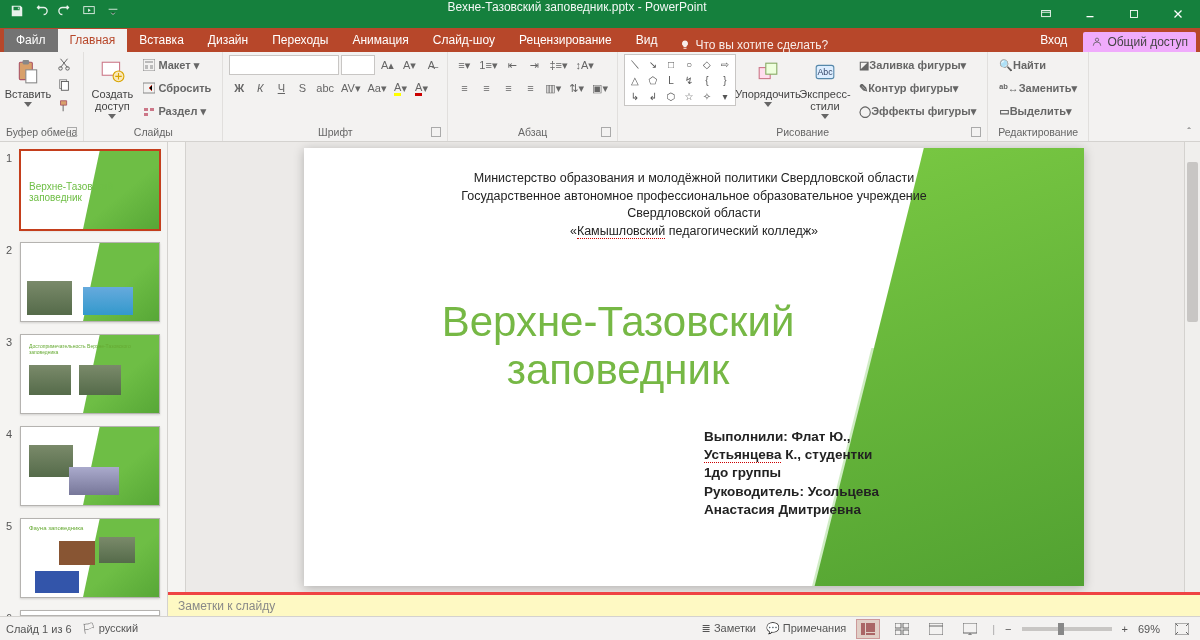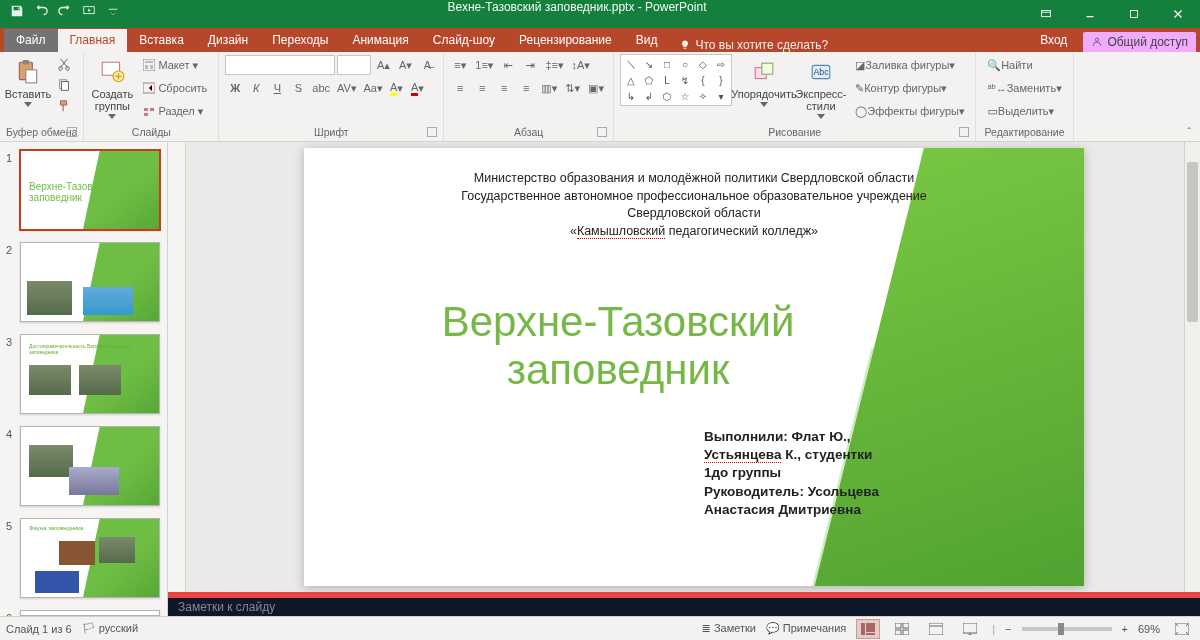--- a/index.html
+++ b/index.html
@@ -27,21 +27,21 @@
 .ribbon { height: 90px; background: #f3f2f1; border-bottom: 1px solid #d4d2cf; display: flex; font-size: 11px; position: relative; }
 .ribbon .group { border-right: 1px solid #e1dfdd; padding: 2px 6px 2px 6px; display: flex; flex-direction: column; }
 .ribbon .group .body { flex: 1; display: flex; align-items: flex-start; gap: 4px; }
 .ribbon .group .label { text-align: center; color: #666; font-size: 10.5px; padding: 2px 0 1px; position: relative; }
 .ribbon .group .label .dl { position: absolute; right: 0; bottom: 2px; width: 10px; height: 10px; border: 1px solid #aaa; }
 .ribbon .bigbtn { width: 44px; display: flex; flex-direction: column; align-items: center; justify-content: center; gap: 2px; text-align: center; padding-top: 4px; }
 .ribbon .bigbtn .ico { width: 30px; height: 28px; display: flex; align-items: center; justify-content: center; }
 .ribbon .stack { display: flex; flex-direction: column; gap: 1px; justify-content: center; }
 .ribbon .row { display: flex; align-items: center; gap: 2px; height: 22px; }
 .ribbon .sbtn { min-width: 20px; height: 20px; display: flex; align-items: center; justify-content: center; border: 1px solid transparent; padding: 0 2px; color: #666; font-size: 11px; }
-.ribbon .sbtn.txt { padding: 0 4px; }
+.ribbon .sbtn.txt { padding: 0 4px; font-weight: bold; }
 .ribbon select, .ribbon .combo { height: 20px; border: 1px solid #c8c6c4; background: #fff; font-size: 11px; padding: 0 2px; }
 .ribbon .shapes { display: grid; grid-template-columns: repeat(6, 16px); grid-auto-rows: 14px; gap: 2px; border: 1px solid #c8c6c4; padding: 2px; background: #fff; }
 .ribbon .shapes .sh { display: flex; align-items: center; justify-content: center; color: #555; font-size: 10px; }
 .ribbon .collapse { position: absolute; right: 4px; bottom: 2px; width: 14px; height: 14px; color: #666; display:flex; align-items:center; justify-content:center;}
 
 
 .workspace { display: flex; height: 474px; background: #eceae8; }
 .thumbs { width: 168px; background: #f5f4f2; border-right: 1px solid #d4d2cf; overflow-y: auto; padding: 8px 4px 8px 6px; }
 .thumb-row { display: flex; gap: 4px; margin-bottom: 12px; }
 .thumb-row .num { width: 10px; font-size: 11px; color: #555; padding-top: 2px; }
@@ -62,21 +62,21 @@
 .slide .sdeco2 { position: absolute; right: 70px; top: -30px; width: 120px; height: 560px; background: rgba(200,235,175,.7); transform: skewX(-14deg); }
 .slide .sdeco3 { position: absolute; right: 180px; top: 200px; width: 70px; height: 300px; background: rgba(120,200,90,.35); transform: skewX(-14deg); }
 .slide .hdr { position: absolute; top: 22px; left: 60px; right: 60px; text-align: center; font-size: 12.5px; color: #222; line-height: 1.4; }
 .slide .redund { border-bottom: 1px dotted #c00;}
 .slide .maintitle { position: absolute; top: 150px; left: 68px; right: 220px; text-align: center; font-size: 42px; color: #76B845; font-weight: 400; line-height: 1.15; }
 .slide .authors { position: absolute; top: 280px; right: 120px; width: 260px; font-size: 13.5px; color: #222; font-weight: 600; line-height: 1.35; }
 .slide .footer { position: absolute; bottom: 20px; left: 0; right: 200px; text-align: center; font-size: 13px; color: #222; font-weight:600;}
 .scroll-v { width: 16px; background: #f0efed; border-left: 1px solid #d4d2cf; position: relative; }
 .scroll-v .sthumb { position: absolute; left: 2px; right: 2px; top: 20px; height: 160px; background: #c8c6c4; border-radius: 2px;}
 
-.notes { height: 24px; background: #0f172a; border-top: 6px solid #ef4444; display: flex; align-items: center; padding: 0 10px; color: #888; font-size: 12px; }
+.notes { height: 24px; background: #fef9c3; border-top: 3px solid #ef4444; display: flex; align-items: center; padding: 0 10px; color: #888; font-size: 12px; }
 
 
 .status { height: 24px; background: #f3f2f1; border-top: 1px solid #d4d2cf; display: flex; align-items: center; font-size: 11px; color: #555; padding: 0 6px; gap: 10px; }
 .status .spacer { flex: 1; }
 .status .vbtn { width: 24px; height: 20px; display: flex; align-items: center; justify-content: center; border: 1px solid transparent; }
 .status .vbtn.active { background: #e1cfc7; border-color: #c99; }
 .status .zoom-slider { width: 90px; height: 4px; background: #c8c6c4; position: relative; }
 .status .zoom-slider .zt { position: absolute; left: 40%; top: -4px; width: 6px; height: 12px; background: #888; }
 
 svg { display: block; }
@@ -212,21 +212,21 @@
     <div class="body">
       <div class="bigbtn">
         <div class="ico">
             <svg width="26" height="26" viewBox="0 0 24 24">
               <rect x="3" y="3" width="16" height="12" fill="#fff" stroke="#c78"></rect>
               <circle cx="18" cy="16" r="5" fill="#fbe8b8" stroke="#d8a400"></circle>
               <path stroke="#d8a400" d="M18 13v6M15 16h6"></path>
             </svg>
           </div>
         <span style="white-space:pre-line">Создать
-группы</span>
+доступ</span>
         <svg width="8" height="5" viewBox="0 0 8 5">
             <path d="M0 0h8L4 5z" fill="#666"></path>
           </svg>
       </div>
       <div class="stack">
         <div class="row">
             <div class="sbtn txt"><svg width="12" height="12" viewBox="0 0 12 12">
                 <rect width="12" height="12" fill="none" stroke="#888"></rect>
                 <rect x="2" y="2" width="8" height="2" fill="#bbb"></rect>
                 <rect x="2" y="6" width="3" height="4" fill="#bbb"></rect>

